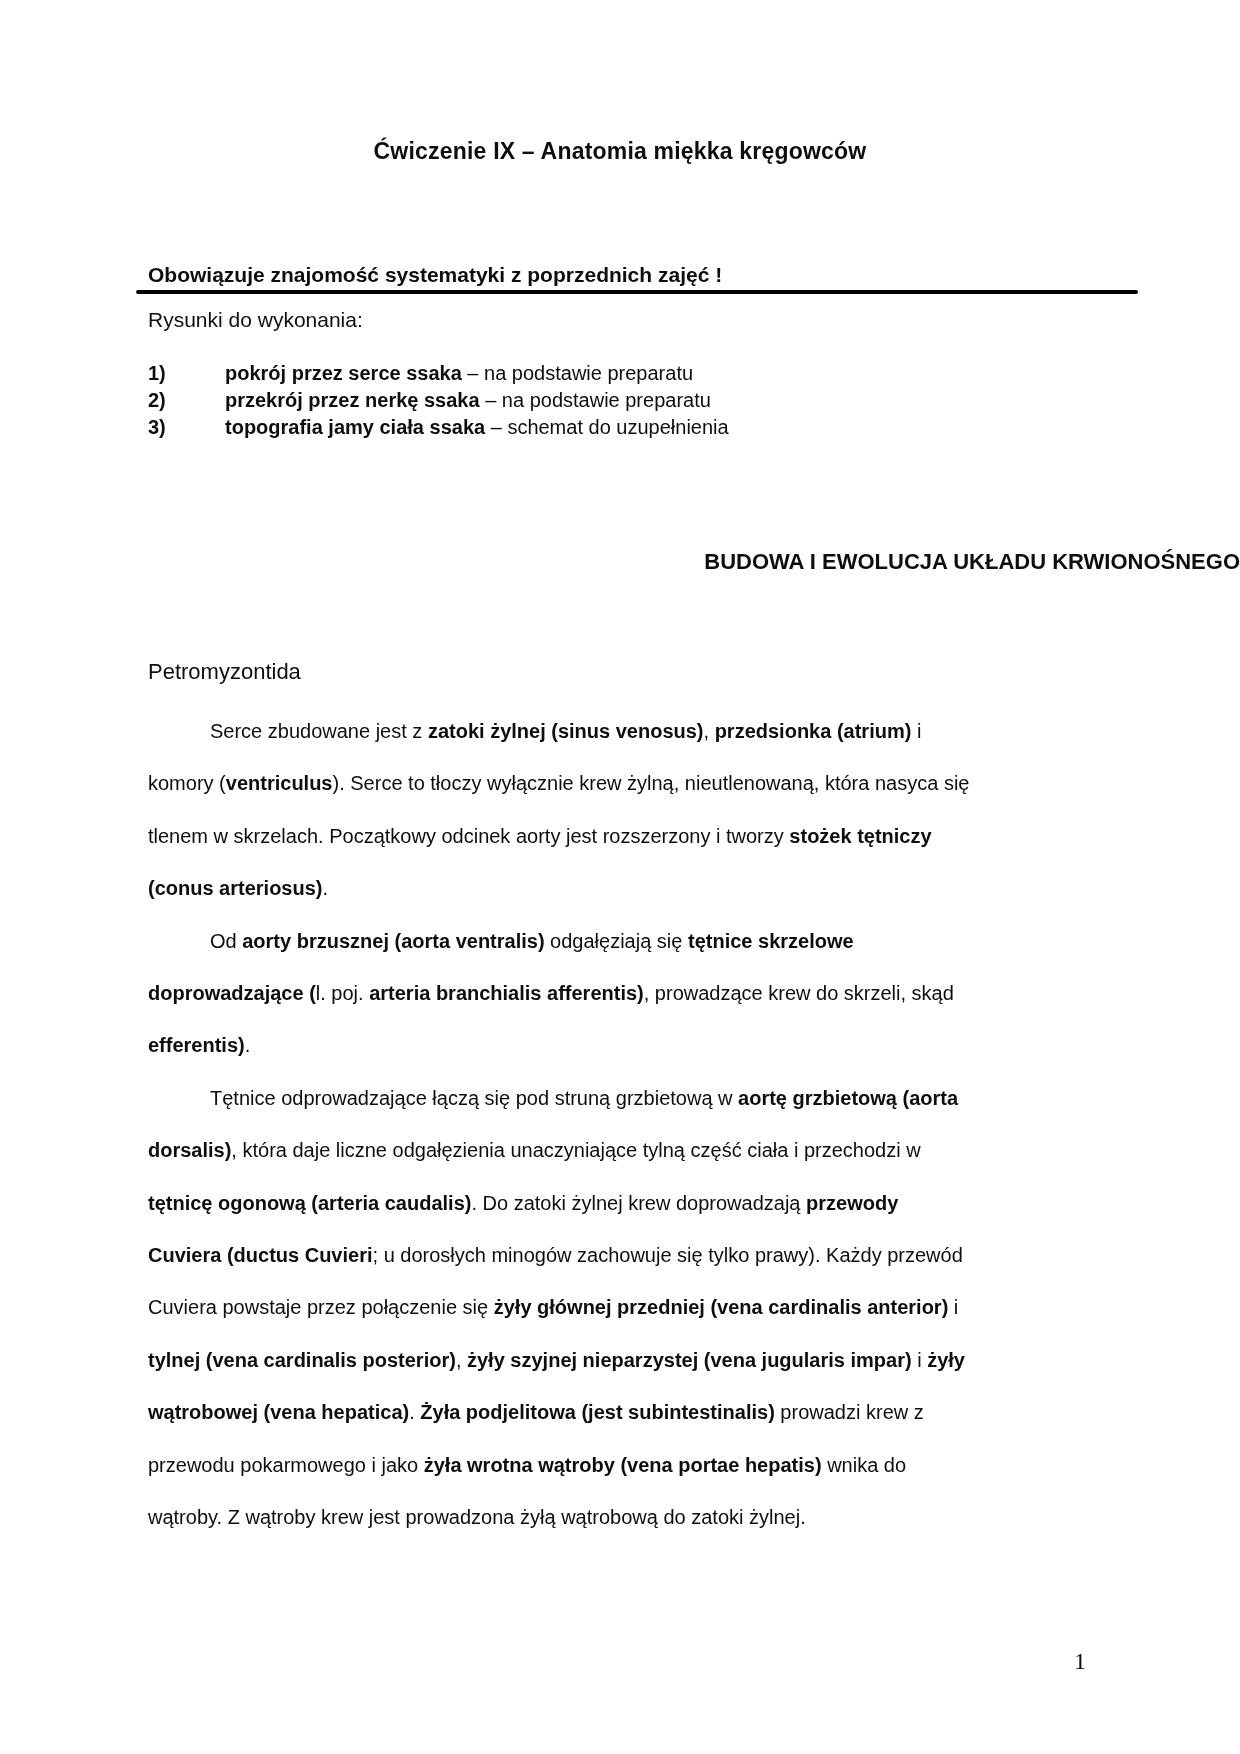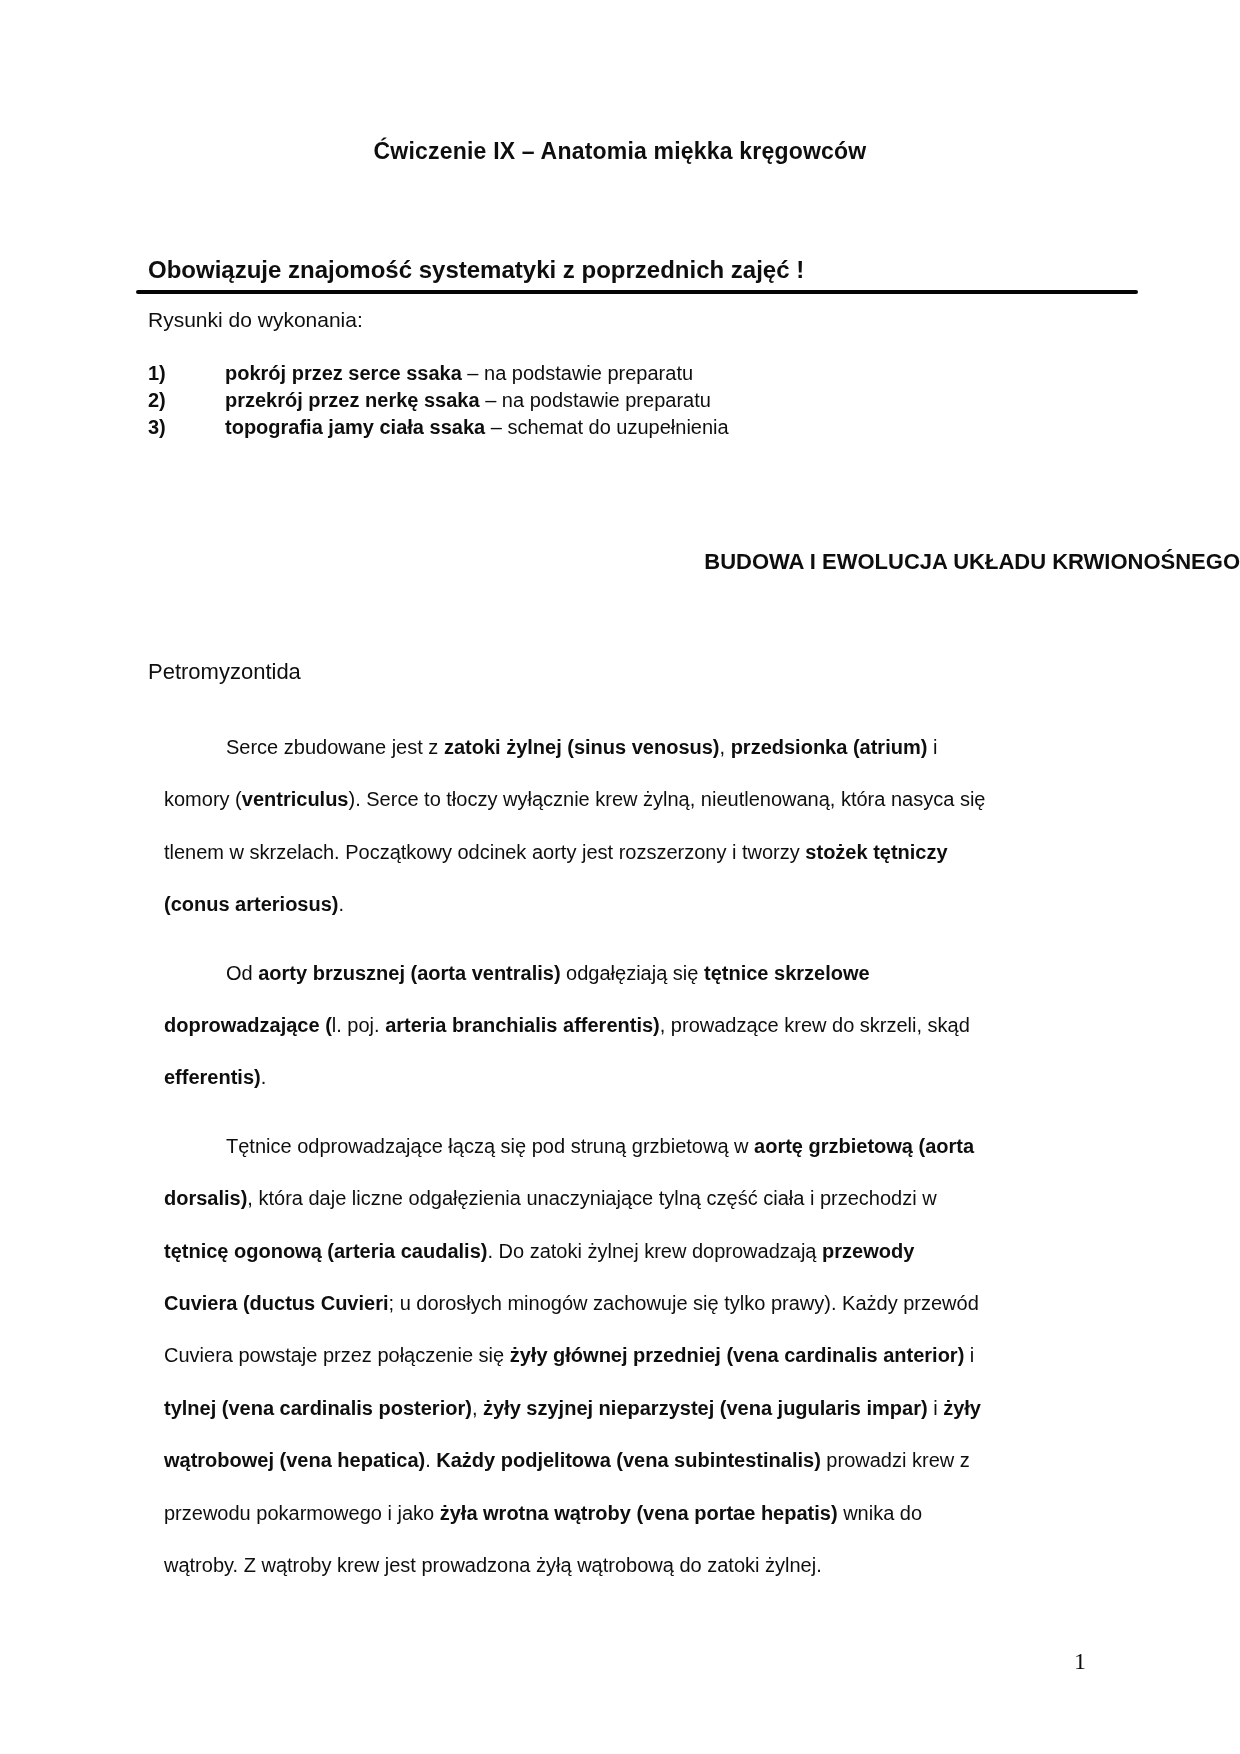--- a/index.html
+++ b/index.html
@@ -15,22 +15,22 @@
   .title {
     position: absolute;
     top: 138px; left: 0; width: 1240px;
     text-align: center;
     font-size: 23px;
     font-weight: 700;
     letter-spacing: 0.2px;
   }
   .notice {
     position: absolute;
-    top: 256px; left: 148px;
-    font-size: 24px;
+    top: 263px; left: 148px;
+    font-size: 21px;
     font-weight: 700;
   }
   .divider {
     position: absolute;
     top: 290px; left: 136px;
     width: 1002px; height: 4px;
     background: #050505;
     border-radius: 2px;
   }
   .drawings-heading {
@@ -64,21 +64,21 @@
     font-size: 22px;
     font-weight: 400;
   }
   .body-text {
     position: absolute;
     top: 705px; left: 148px;
     width: 1010px;
     font-size: 20px;
     line-height: 52.4px;
   }
-  .para { margin: 16px; }
+  .para { margin: 0; }
   .para .line { display: block; white-space: nowrap; }
   .para .line:first-child { text-indent: 62px; }
   .para b, .list b { font-weight: 700; }
   .page-number {
     position: absolute;
     top: 1648px; left: 1074px;
     font-family: "Liberation Serif", serif;
     font-size: 24px;
     color: #0e0e0e;
   }
@@ -127,21 +127,21 @@
         <span class="line"><b>doprowadzające (</b><span>l. poj. </span><b>arteria branchialis afferentis)</b><span>, prowadzące krew do skrzeli, skąd</span></span>
         <span class="line"><b>efferentis)</b><span>.</span></span>
       </p>
     <p class="para">
         <span class="line"><span>Tętnice odprowadzające łączą się pod struną grzbietową w </span><b>aortę grzbietową (aorta</b></span>
         <span class="line"><b>dorsalis)</b><span>, która daje liczne odgałęzienia unaczyniające tylną część ciała i przechodzi w</span></span>
         <span class="line"><b>tętnicę ogonową (arteria caudalis)</b><span>. Do zatoki żylnej krew doprowadzają </span><b>przewody</b></span>
         <span class="line"><b>Cuviera (ductus Cuvieri</b><span>; u dorosłych minogów zachowuje się tylko prawy). Każdy przewód</span></span>
         <span class="line"><span>Cuviera powstaje przez połączenie się </span><b>żyły głównej przedniej (vena cardinalis anterior)</b><span> i</span></span>
         <span class="line"><b>tylnej (vena cardinalis posterior)</b><span>, </span><b>żyły szyjnej nieparzystej (vena jugularis impar)</b><span> i </span><b>żyły</b></span>
-        <span class="line"><b>wątrobowej (vena hepatica)</b><span>. </span><b>Każdy podjelitowa (vena subintestinalis)</b><span> prowadzi krew z</span></span>
+        <span class="line"><b>wątrobowej (vena hepatica)</b><span>. </span><b>Żyła podjelitowa (jest subintestinalis)</b><span> prowadzi krew z</span></span>
         <span class="line"><span>przewodu pokarmowego i jako </span><b>żyła wrotna wątroby (vena portae hepatis)</b><span> wnika do</span></span>
         <span class="line"><span>wątroby. Z wątroby krew jest prowadzona żyłą wątrobową do zatoki żylnej.</span></span>
       </p>
   </div>
 
   <div class="page-number">1</div>
 
 </div>
 
 </body></html>

